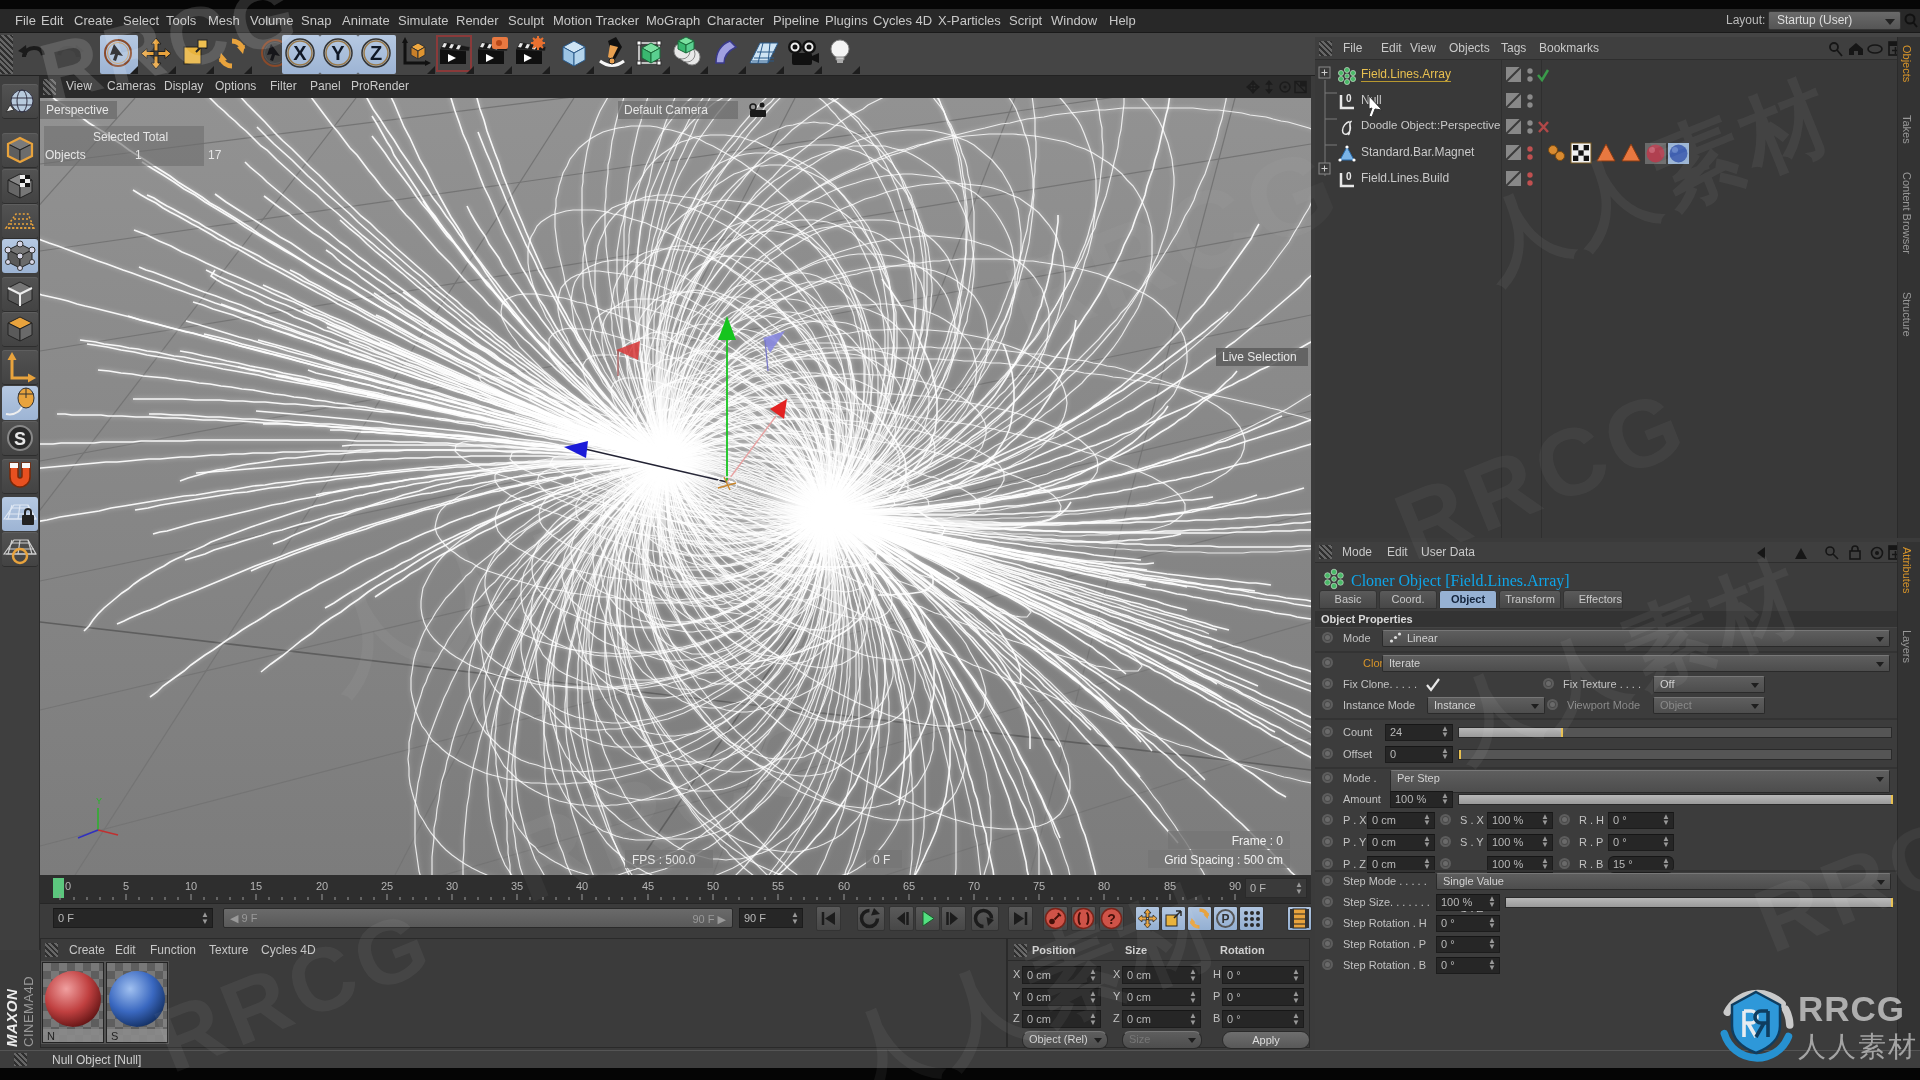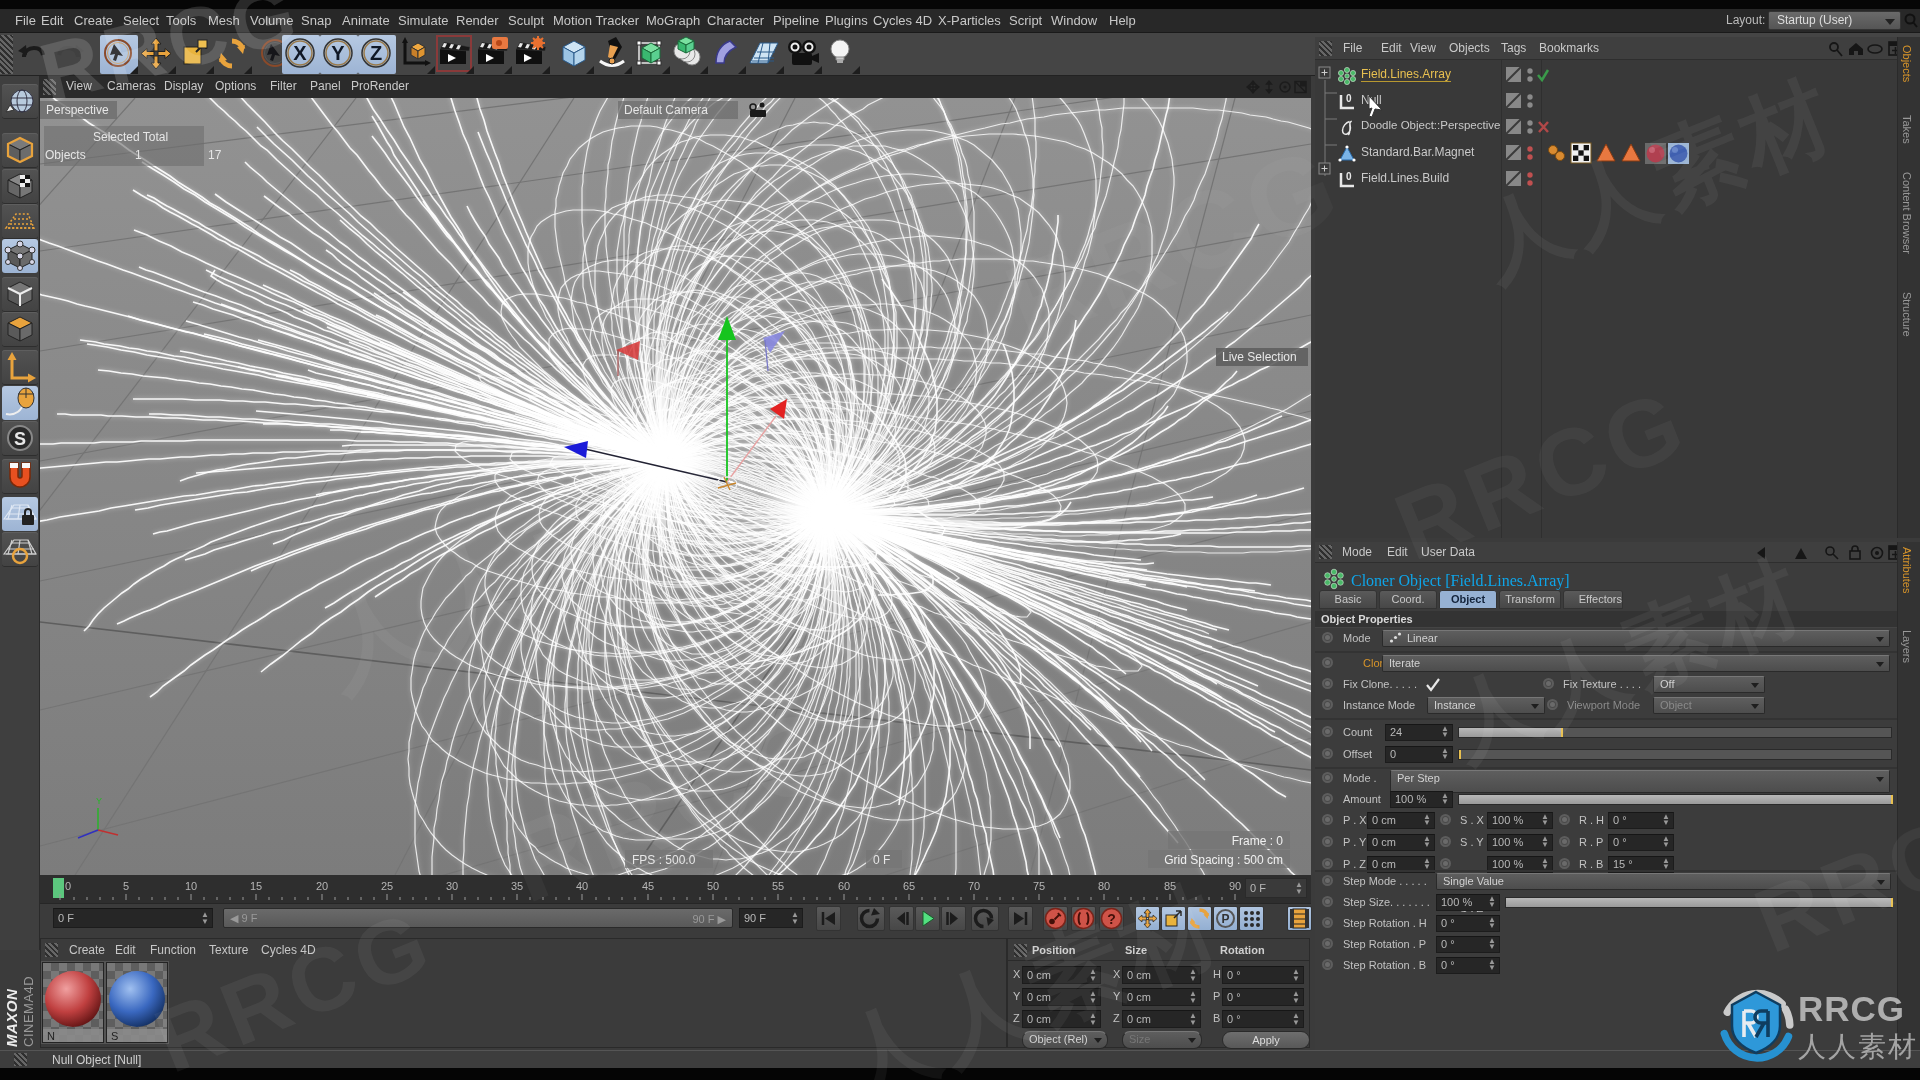--- a/index.html
+++ b/index.html
@@ -1540,21 +1540,21 @@
 <div class="lbl" style="left:264px;top:294px;color:#c2c2c2;">R . P</div>
 <div class="field" style="left:293px;top:292px;width:66px;height:17px;line-height:15px;">0 °<span class="abs" style="right:3px;top:1px;color:#999;font-size:8px;line-height:6px;">▲<br>▼</span></div>
 <div class="radio" style="left:7px;top:316px;"></div>
 <div class="lbl" style="left:28px;top:316px;color:#c2c2c2;">P . Z</div>
 <div class="field" style="left:52px;top:314px;width:68px;height:17px;line-height:15px;">0 cm<span class="abs" style="right:3px;top:1px;color:#999;font-size:8px;line-height:6px;">▲<br>▼</span></div>
 <div class="radio" style="left:125px;top:316px;"></div>
 <div class="lbl" style="left:145px;top:316px;color:#c2c2c2;margin-top:44px;">S . Z</div>
 <div class="field" style="left:172px;top:314px;width:66px;height:17px;line-height:15px;">100 %<span class="abs" style="right:3px;top:1px;color:#999;font-size:8px;line-height:6px;">▲<br>▼</span></div>
 <div class="radio" style="left:244px;top:316px;"></div>
 <div class="lbl" style="left:264px;top:316px;color:#c2c2c2;">R . B</div>
-<div class="field" style="left:293px;top:314px;width:66px;height:17px;line-height:15px;">15 °<span class="abs" style="right:3px;top:1px;color:#999;font-size:8px;line-height:6px;">▲<br>▼</span></div>
+<div class="field" style="left:293px;top:314px;width:66px;height:17px;line-height:15px;border-radius:6px;">15 °<span class="abs" style="right:3px;top:1px;color:#999;font-size:8px;line-height:6px;">▲<br>▼</span></div>
 <div class="abs" style="left:0;top:328px;width:582px;height:2px;background:#333;"></div>
 <div class="radio" style="left:7px;top:333px;"></div>
 <div class="lbl" style="left:28px;top:333px;color:#c2c2c2;">Step Mode . . . . .</div>
 <div class="dd" style="left:121px;top:331px;width:455px;height:17px;color:#d2d2d2;line-height:15px;">Single Value</div>
 <div class="radio" style="left:7px;top:354px;"></div>
 <div class="lbl" style="left:28px;top:354px;color:#c2c2c2;">Step Size. . . . . . .</div>
 <div class="field" style="left:121px;top:352px;width:64px;height:17px;line-height:15px;">100 %<span class="abs" style="right:3px;top:1px;color:#999;font-size:8px;line-height:6px;">▲<br>▼</span></div>
 <div class="abs" style="left:190px;top:355px;width:387px;height:11px;background:#555;border:1px solid #2a2a2a;">
         <div class="abs" style="left:0;top:0;width:387px;height:9px;background:linear-gradient(#b8b8b8,#9a9a9a);"></div>
         <div class="abs" style="left:385px;top:0;width:2px;height:9px;background:#e8c050;"></div>

